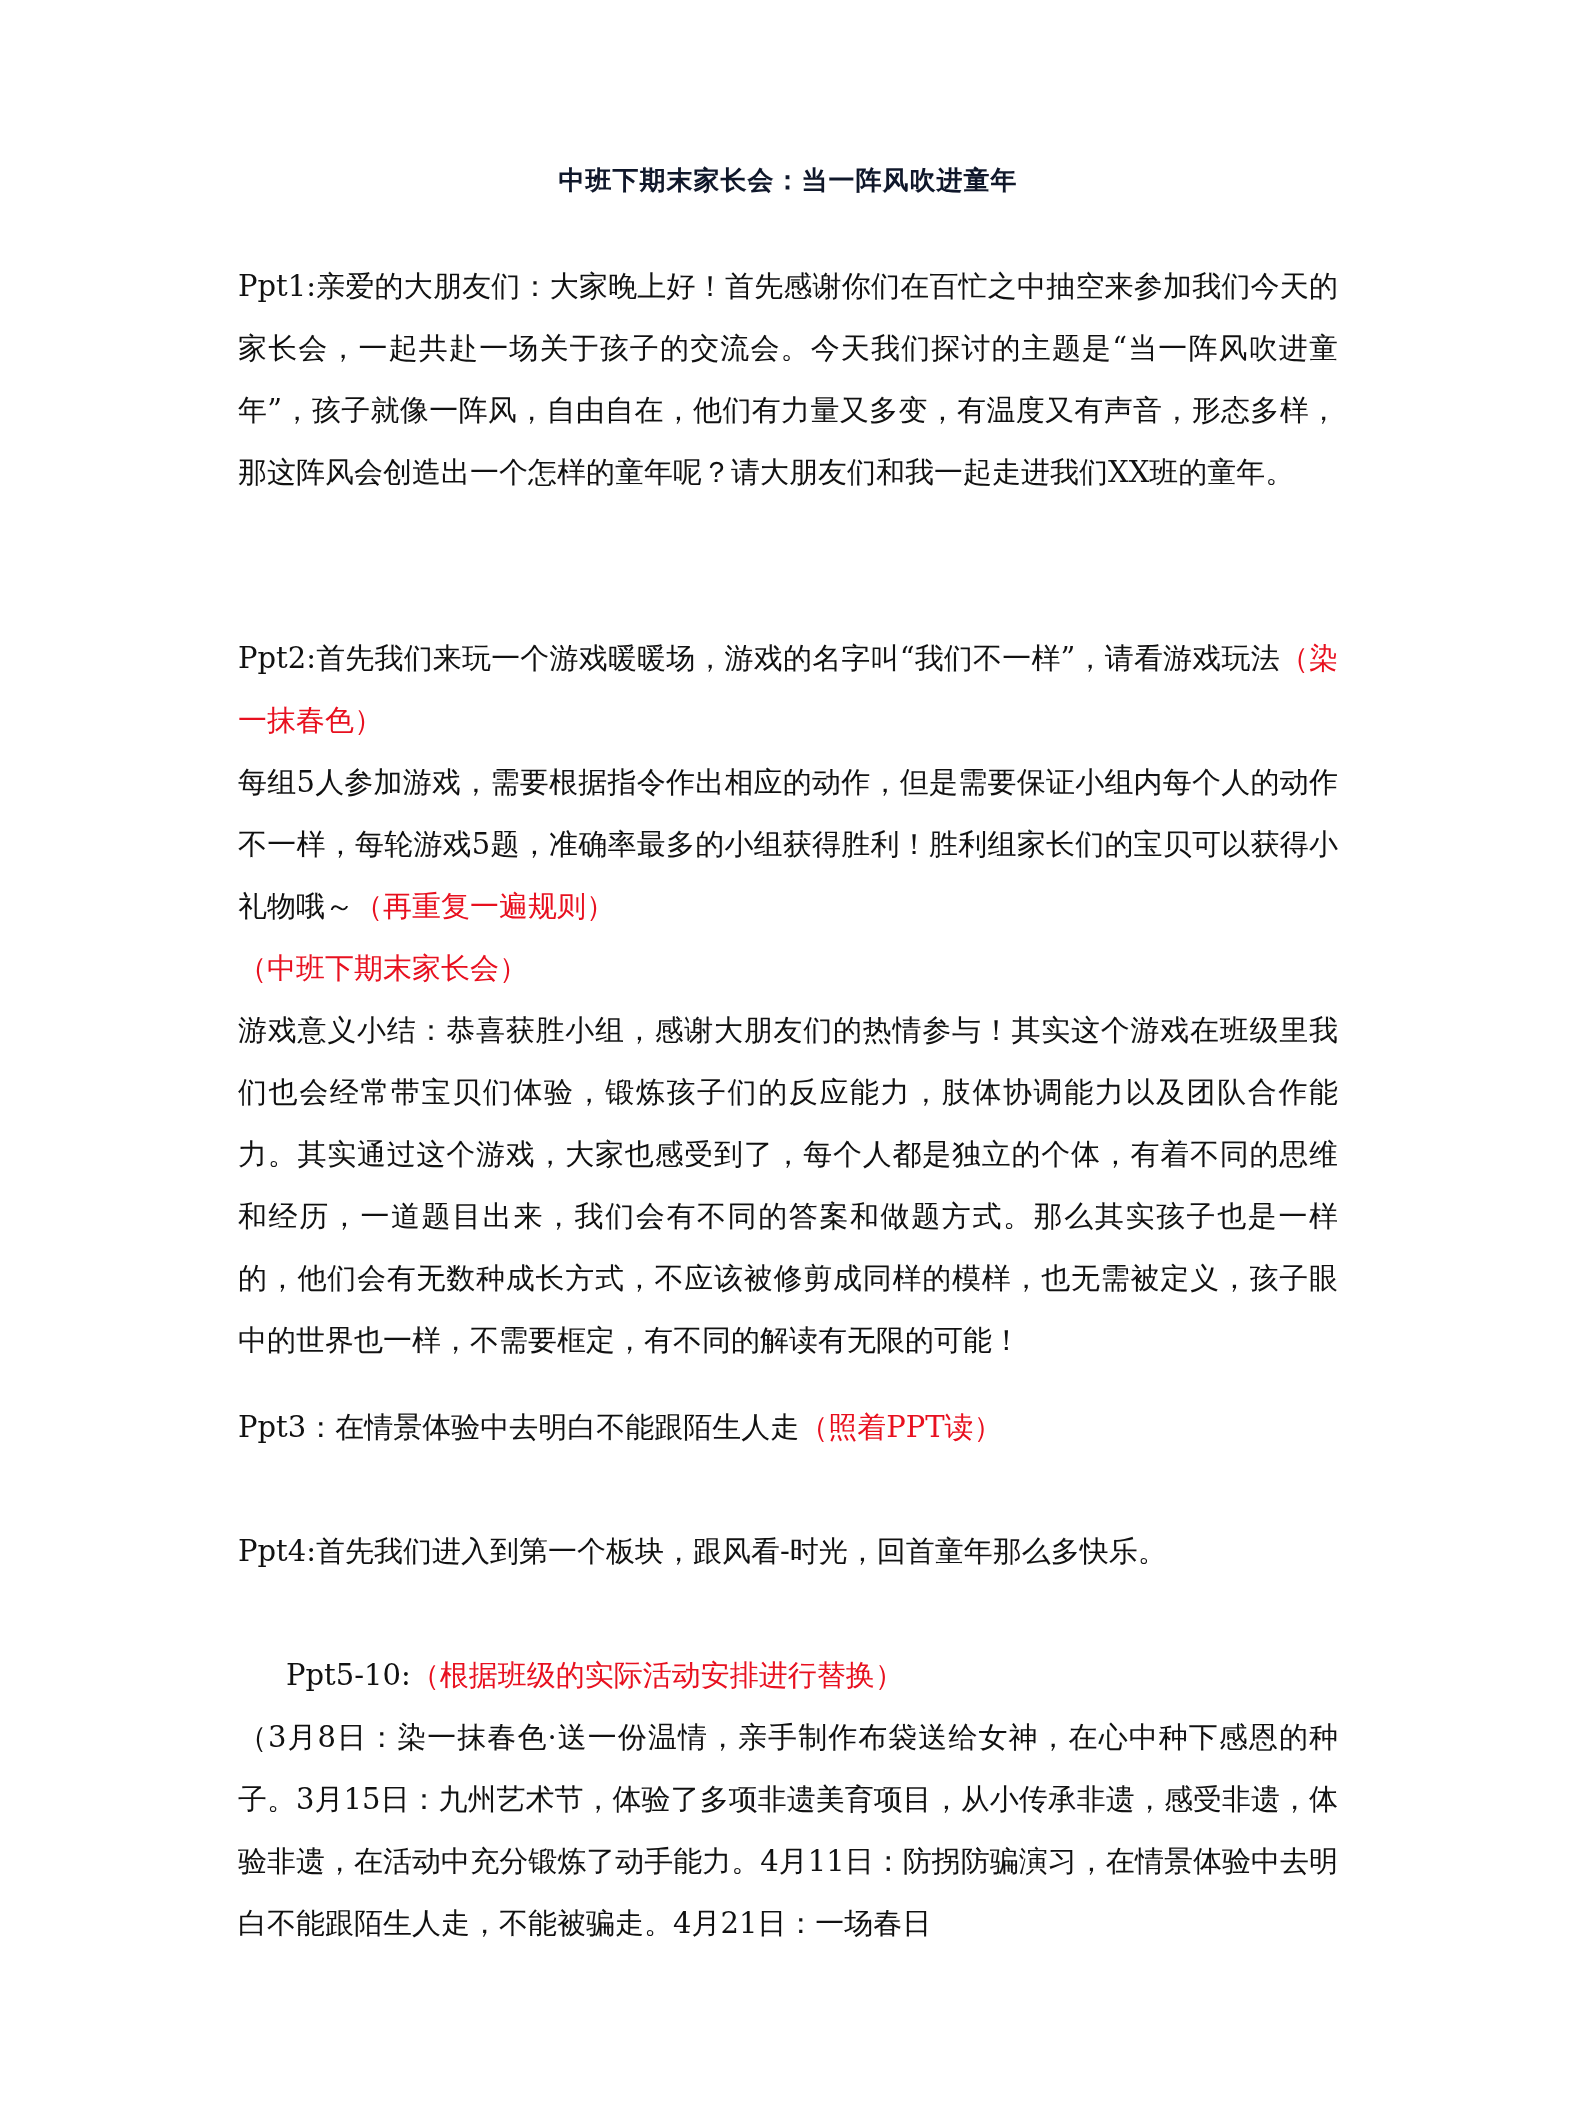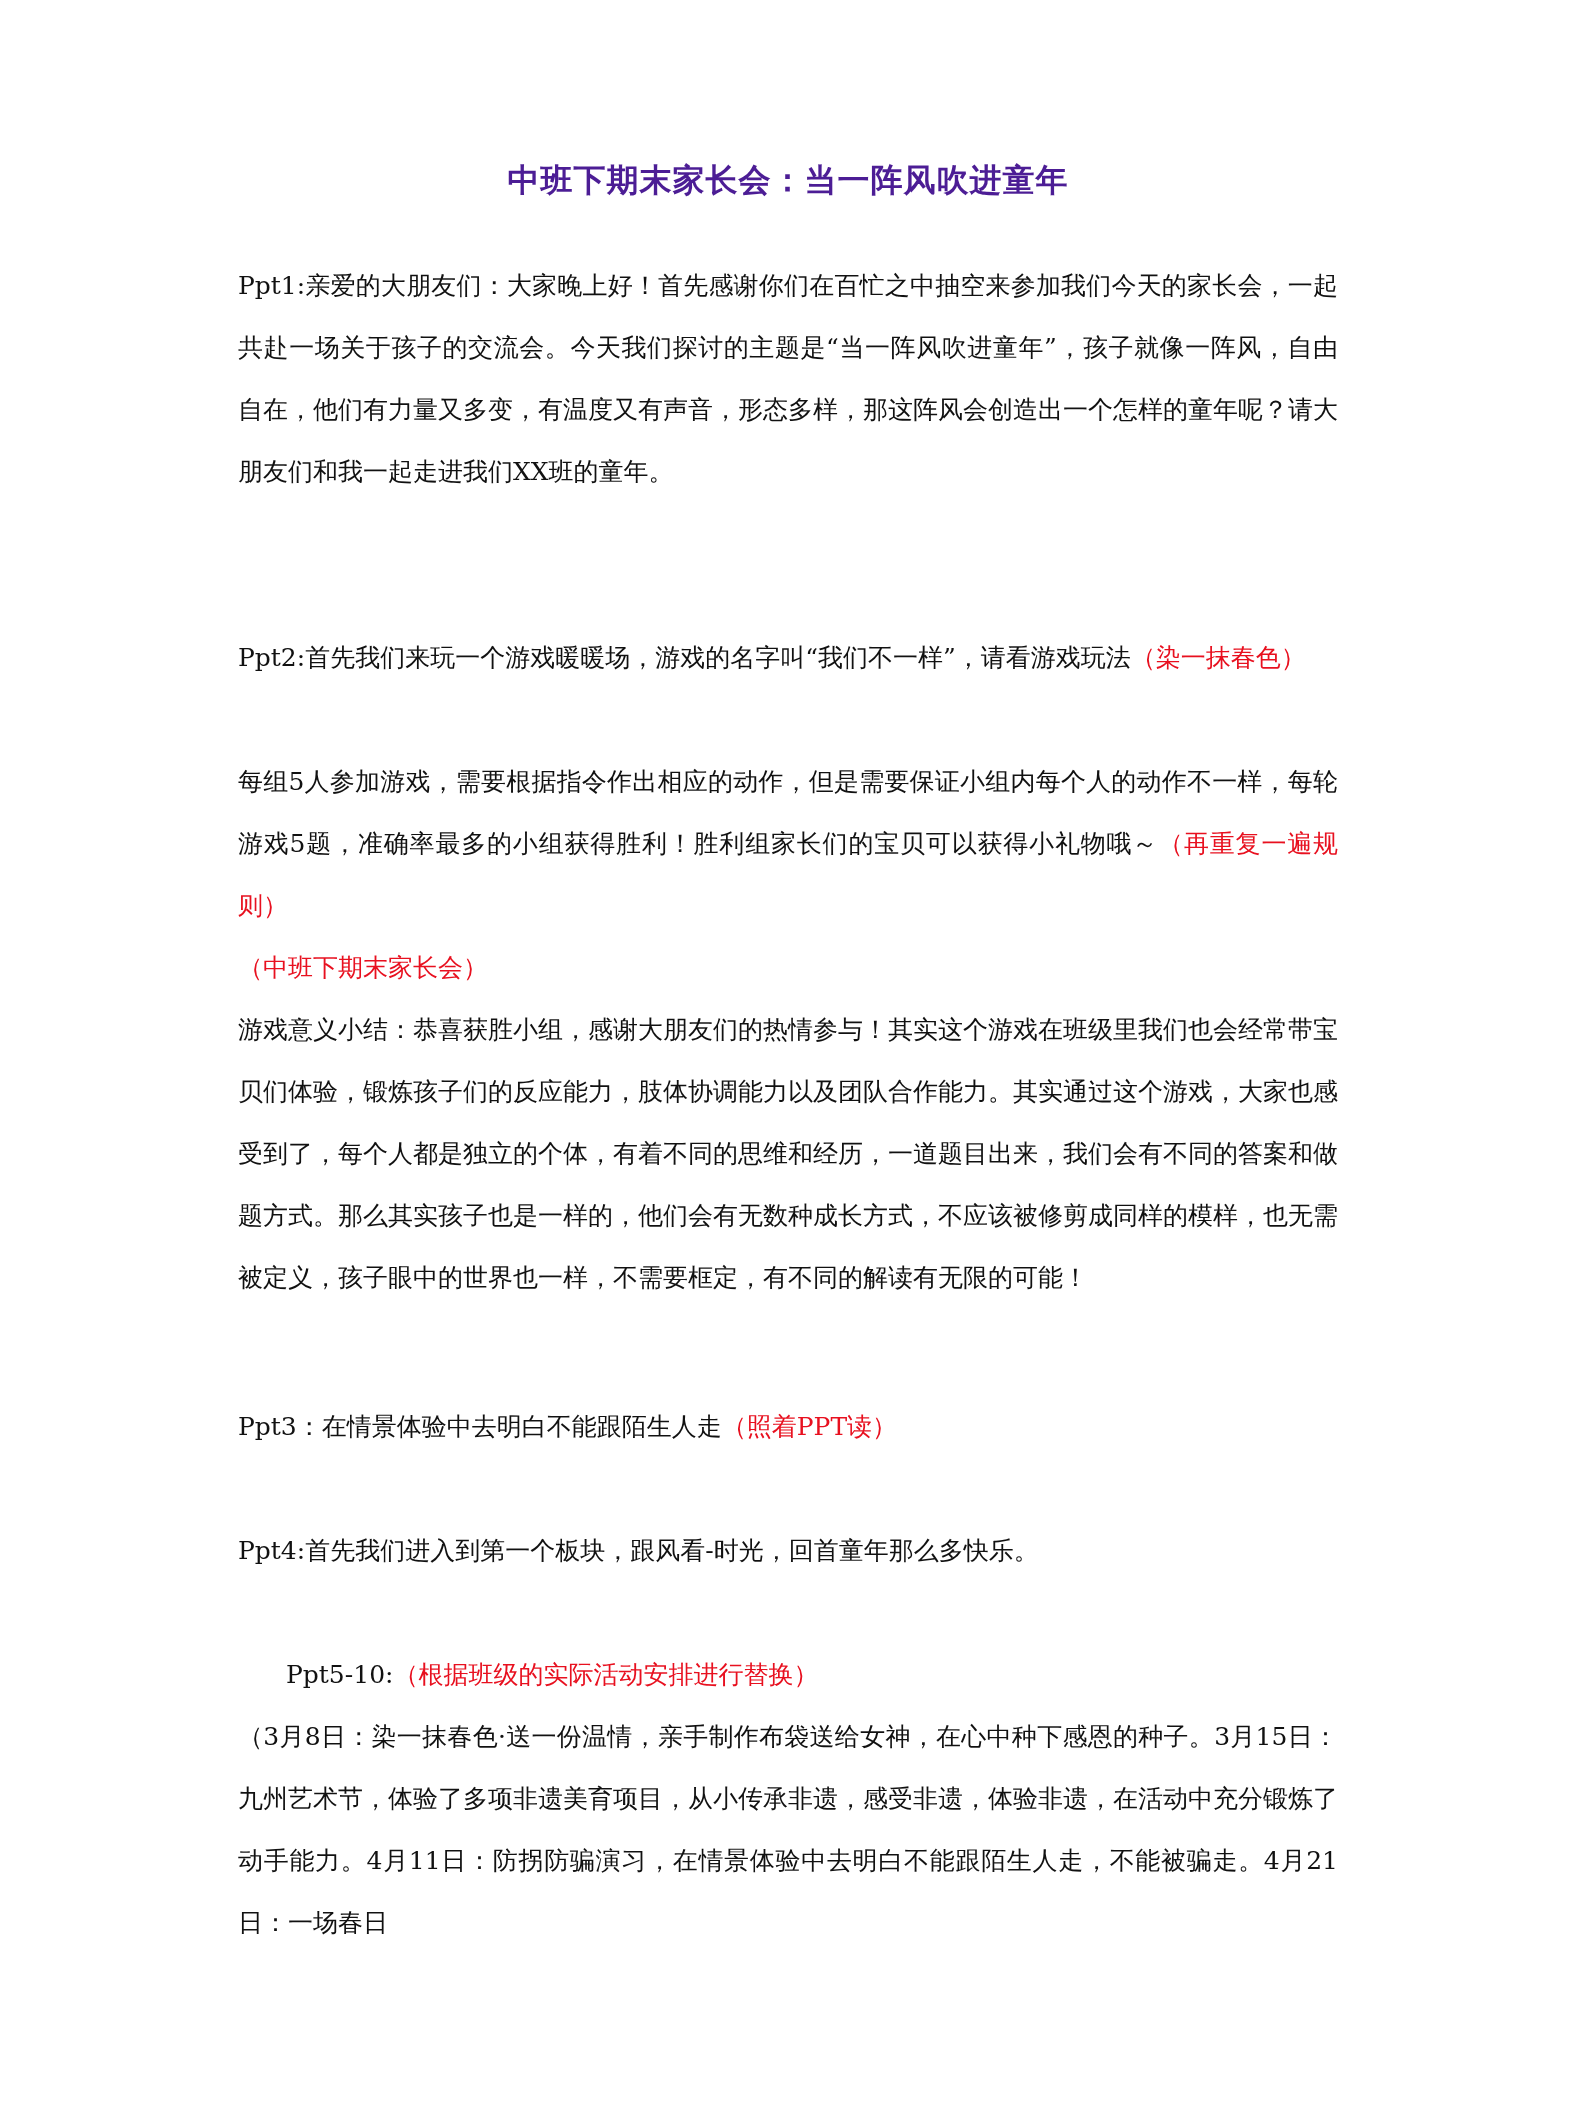--- a/index.html
+++ b/index.html
@@ -21,31 +21,31 @@
       top: 0;
       width: 1100px;
     }
     .title {
       position: absolute;
       left: 0;
       top: 150px;
       width: 1100px;
       text-align: center;
       font-family: "DejaVu Sans", "Liberation Sans", sans-serif;
-      font-size: 32px;
+      font-size: 26px;
       line-height: 60px;
       font-weight: bold;
       letter-spacing: 1px;
-      color: #4c1d95;
+      color: #0f172a;
     }
     .para {
       position: absolute;
       left: 0;
       width: 1100px;
-      font-size: 25px;
+      font-size: 29px;
       line-height: 62px;
       text-align: justify;
       text-justify: inter-character;
       margin: 0;
     }
     .red {
       color: #e8101f;
     }
   </style>
 </head>

